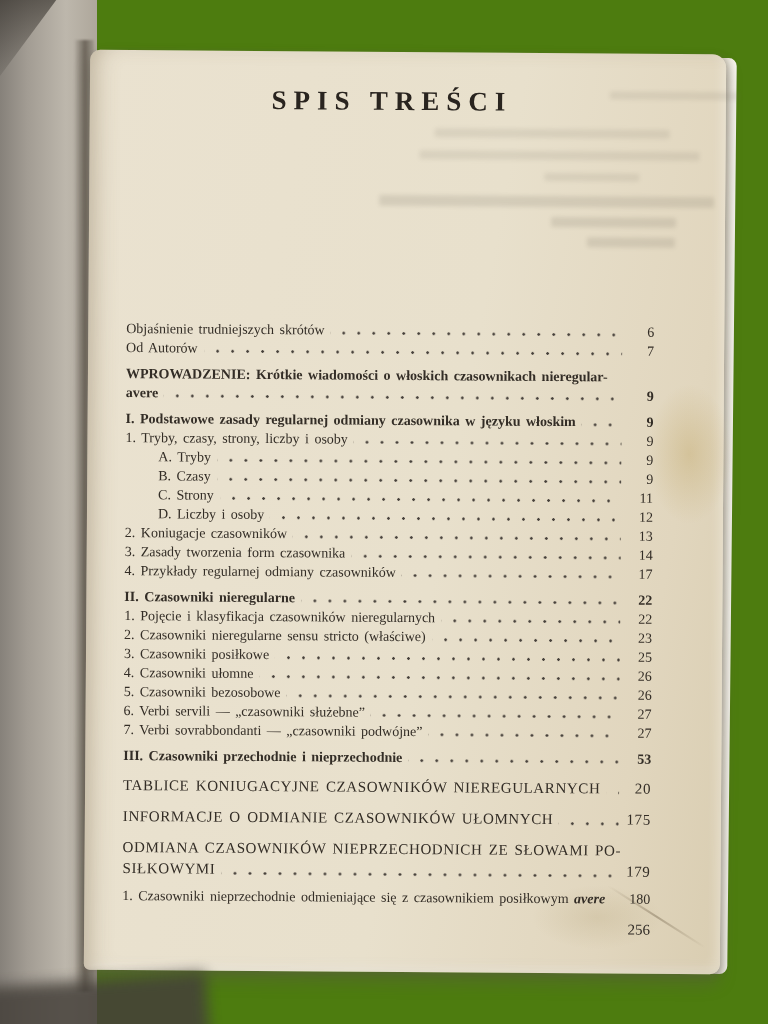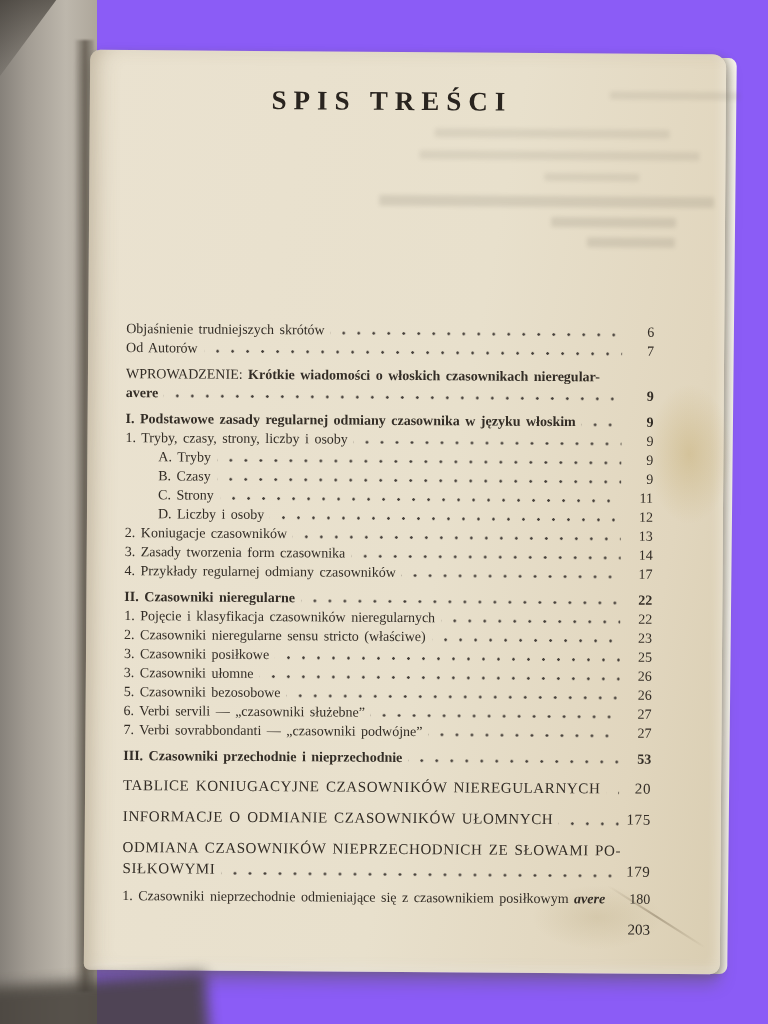--- a/index.html
+++ b/index.html
@@ -1,17 +1,17 @@
 <!DOCTYPE html>
 <html><head>
 <meta charset="utf-8">
 <style>
   html,body{margin:0;padding:0;}
   .photo{position:relative;width:768px;height:1024px;overflow:hidden;
-         background:#8b5cf6;font-family:"Liberation Serif","DejaVu Serif",serif;}
+         background:#4d7c0f;font-family:"Liberation Serif","DejaVu Serif",serif;}
 
   
   .page-stack{position:absolute;left:0;top:0;width:97px;height:1024px;
     background:linear-gradient(90deg,#86817a 0%,#a29c93 28%,#bdb7ac 68%,#aea79b 100%);}
   .stack-top-shadow{position:absolute;left:0;top:0;width:97px;height:95px;
     background:linear-gradient(180deg,rgba(42,38,33,.6),rgba(42,38,33,0));
     clip-path:polygon(0 0,58% 0,0 80%);}
   .stack-bottom-shadow{position:absolute;left:-22px;bottom:-30px;width:230px;height:74px;
     background:#45403a;filter:blur(7px);transform:rotate(-4deg);opacity:.85;}
   .gutter-shadow{position:absolute;left:74px;top:40px;width:20px;height:952px;
@@ -44,21 +44,21 @@
   .title{margin:0;font-size:27px;font-weight:700;letter-spacing:7px;text-align:center;color:#29241f;}
   .ghost-gap{height:204px;}
 
   .toc{font-size:14px;}
   .row{display:flex;align-items:baseline;line-height:19px;word-spacing:2px;}
   .row.gap{margin-top:7px;}
   .row.bold{font-weight:700;}
   .row.caps{font-size:15px;letter-spacing:.6px;line-height:21px;font-weight:400;}
   .row.caps.gap{margin-top:10px;}
   .t{white-space:nowrap;}
-  .t .pre{font-weight:400;}
+  .t .pre{font-weight:700;}
   .t i{font-weight:700;font-style:italic;}
   .dots{flex:1 1 auto;min-width:10px;margin:0 2px 0 6px;align-self:stretch;
     background-image:radial-gradient(circle,#46403a 1.2px,rgba(70,64,58,0) 1.5px);
     background-size:15px 5px;background-repeat:repeat-x;
     background-position:left 6px bottom 4px;}
   .spacer{flex:1 1 auto;}
   .pg{min-width:30px;text-align:right;}
   .pagenum-row{margin-top:13px;text-align:right;font-size:15px;color:#2e2924;}
 </style>
 </head>
@@ -165,21 +165,21 @@
             <span class="t">2. Czasowniki nieregularne sensu stricto (właściwe)</span>
             <span class="dots"></span>
             <span class="pg">23</span>
           </div>
           <div class="row">
             <span class="t">3. Czasowniki posiłkowe</span>
             <span class="dots"></span>
             <span class="pg">25</span>
           </div>
           <div class="row">
-            <span class="t">3. Czasowniki ułomne</span>
+            <span class="t">4. Czasowniki ułomne</span>
             <span class="dots"></span>
             <span class="pg">26</span>
           </div>
           <div class="row">
             <span class="t">5. Czasowniki bezosobowe</span>
             <span class="dots"></span>
             <span class="pg">26</span>
           </div>
           <div class="row">
             <span class="t">6. Verbi servili — „czasowniki służebne”</span>
@@ -215,19 +215,19 @@
             <span class="dots"></span>
             <span class="pg">179</span>
           </div>
           <div class="row gap">
             <span class="t">1. Czasowniki nieprzechodnie odmieniające się z czasownikiem posiłkowym <i>avere</i></span>
             <span class="spacer"></span>
             <span class="pg">180</span>
           </div>
         </div>
       <div class="pagenum-row">
-        <span>203</span>
+        <span>256</span>
       </div>
     </div>
   </div>
 
   <div class="stack-bottom-shadow"></div>
 </div>
 
 </body></html>

